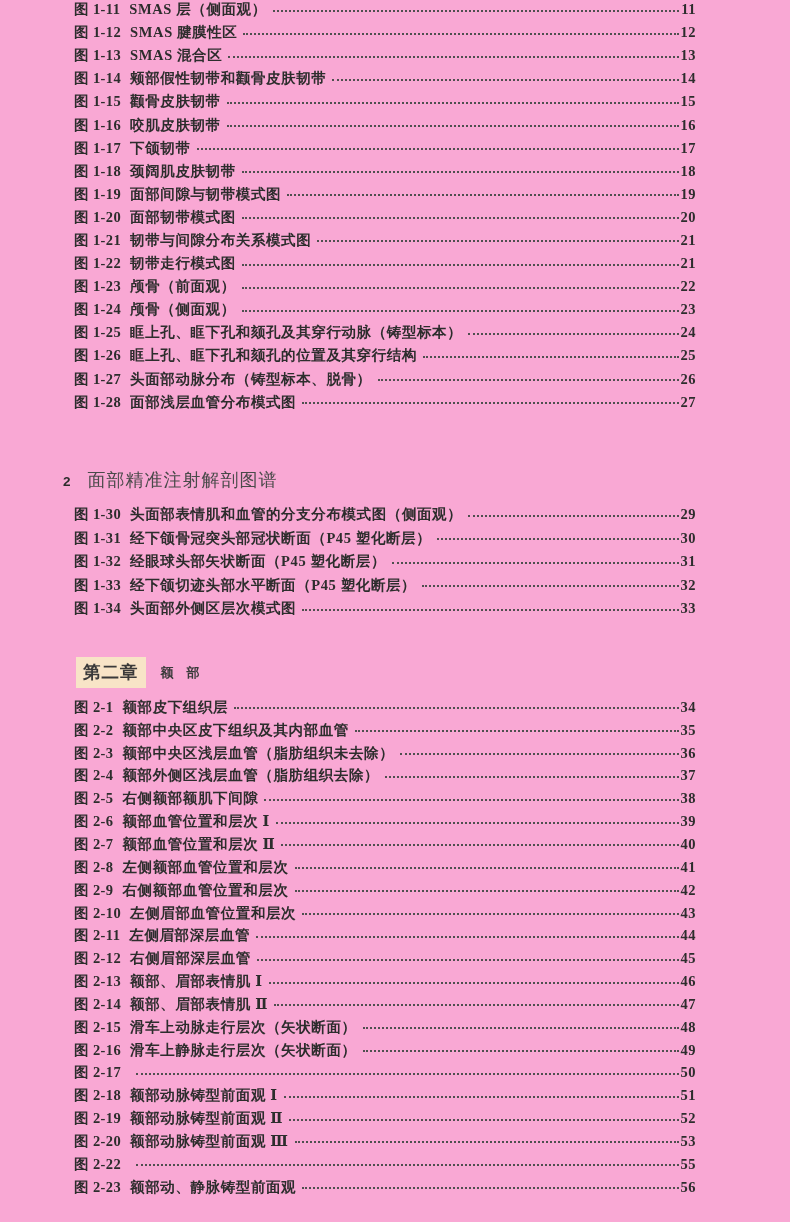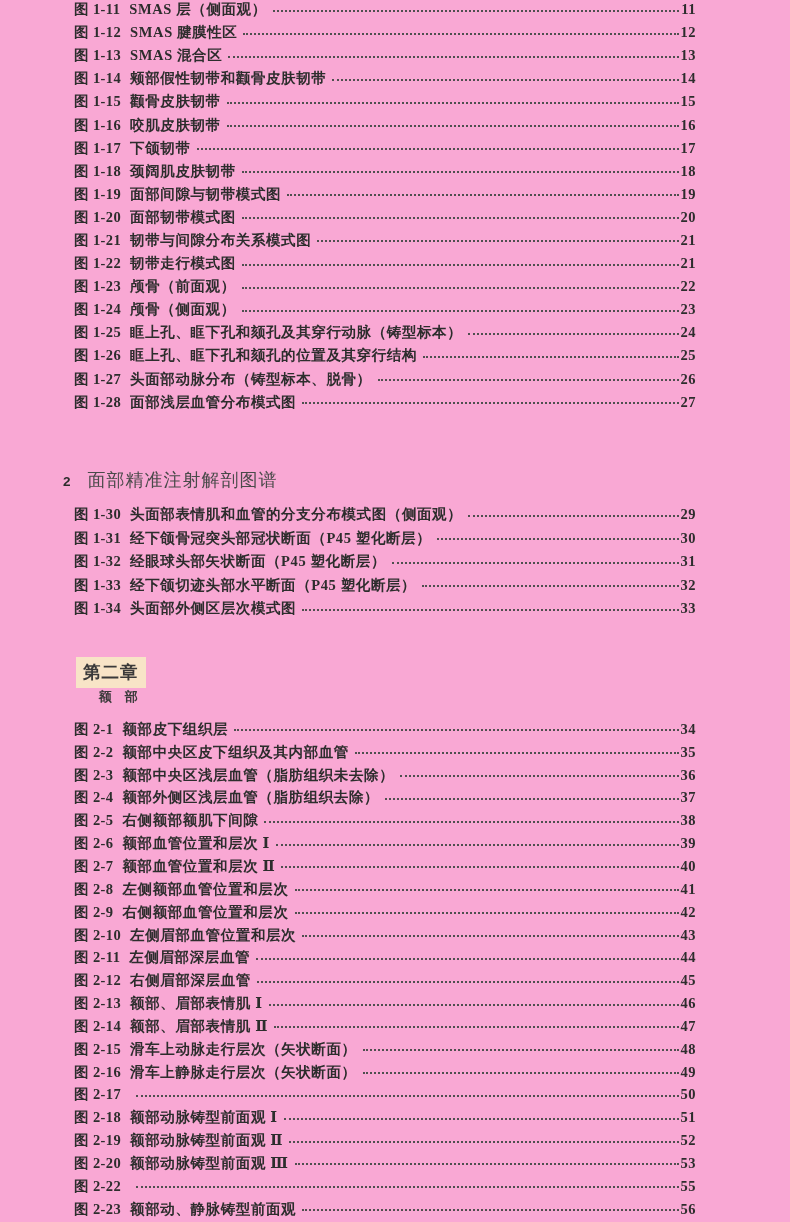--- a/index.html
+++ b/index.html
@@ -16,21 +16,21 @@
   }
 
   
   .toc-list {
     position: absolute;
     left: 74px;
     width: 622px;
   }
   #list1 { top: -2px; }
   #list2 { top: 503px; }
-  #list3 { top: 718px; }
+  #list3 { top: 696px; }
 
   .row {
     display: flex;
     align-items: center;
     font-size: 14.5px;
     font-weight: 600;
     color: #2d2d2d;
   }
   #list1 .row { height: 23.1px; }
   #list2 .row { height: 23.5px; }
@@ -83,21 +83,20 @@
   }
 
   
   .chapter-heading {
     position: absolute;
     top: 657px;
     left: 76px;
     display: flex;
     align-items: center;
     font-family: "Liberation Sans", "DejaVu Sans", sans-serif;
-    flex-direction: column;
   }
   .chapter-num {
     display: inline-block;
     padding: 3px 7px 4px 7px;
     font-size: 17.5px;
     font-weight: 700;
     color: #3a3a3a;
     letter-spacing: 1px;
     background: #f8e4c7; 
   }

